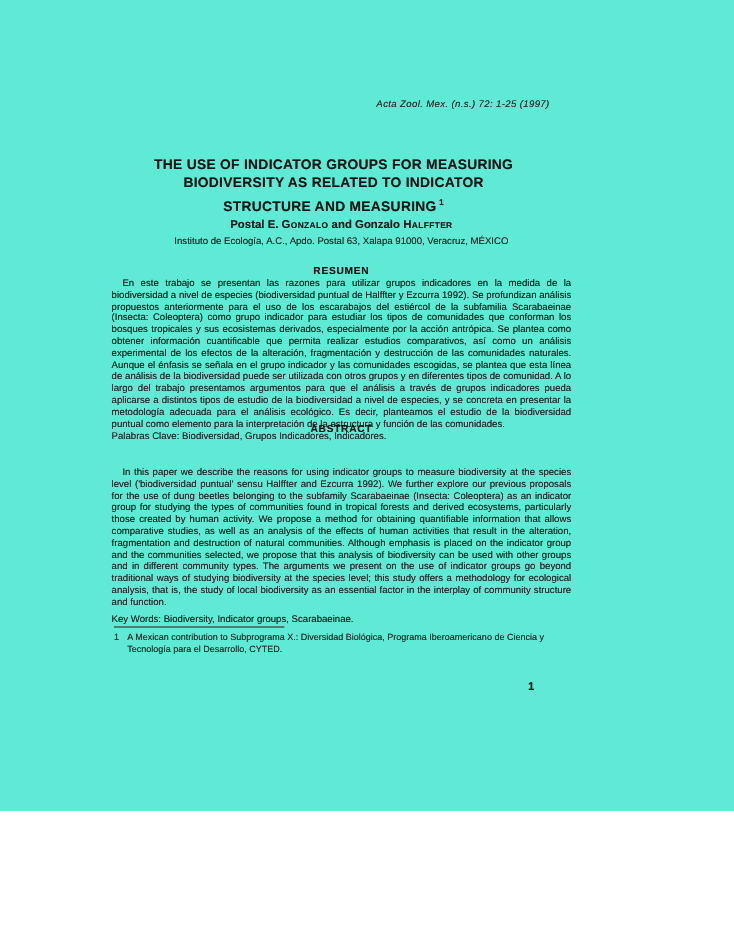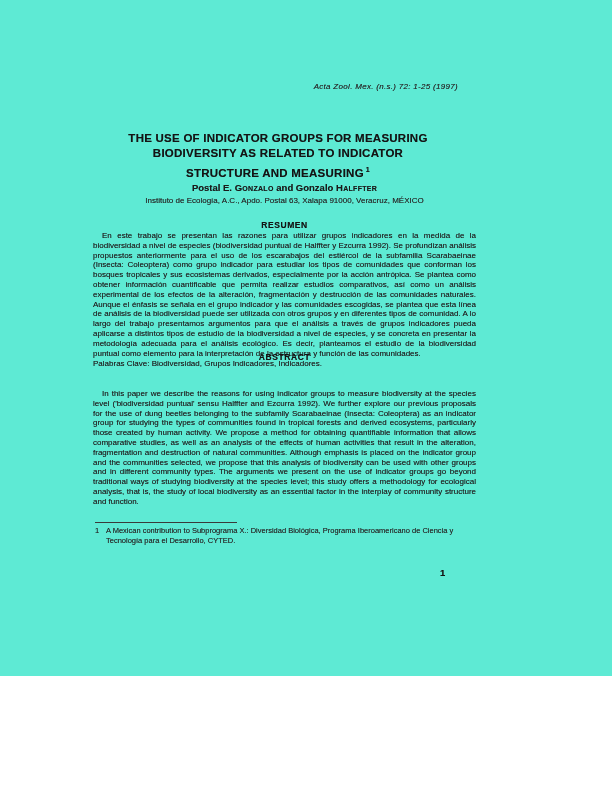--- a/index.html
+++ b/index.html
@@ -152,20 +152,21 @@
 
   <div class="body-block resumen-body">
     <div class="para">En este trabajo se presentan las razones para utilizar grupos indicadores en la medida de la biodiversidad a nivel de especies (biodiversidad puntual de Halffter y Ezcurra 1992). Se profundizan análisis propuestos anteriormente para el uso de los escarabajos del estiércol de la subfamilia Scarabaeinae (Insecta: Coleoptera) como grupo indicador para estudiar los tipos de comunidades que conforman los bosques tropicales y sus ecosistemas derivados, especialmente por la acción antrópica. Se plantea como obtener información cuantificable que permita realizar estudios comparativos, así como un análisis experimental de los efectos de la alteración, fragmentación y destrucción de las comunidades naturales. Aunque el énfasis se señala en el grupo indicador y las comunidades escogidas, se plantea que esta línea de análisis de la biodiversidad puede ser utilizada con otros grupos y en diferentes tipos de comunidad. A lo largo del trabajo presentamos argumentos para que el análisis a través de grupos indicadores pueda aplicarse a distintos tipos de estudio de la biodiversidad a nivel de especies, y se concreta en presentar la metodología adecuada para el análisis ecológico. Es decir, planteamos el estudio de la biodiversidad puntual como elemento para la interpretación de la estructura y función de las comunidades.</div>
     <div class="keywords-line"><span class="kw-label">Palabras Clave:</span><span> Biodiversidad, Grupos Indicadores, Indicadores.</span></div>
   </div>
 
   <div class="section-heading abstract-heading">ABSTRACT</div>
 
   <div class="body-block abstract-body">
     <div class="para">In this paper we describe the reasons for using indicator groups to measure biodiversity at the species level ('biodiversidad puntual' sensu Halffter and Ezcurra 1992). We further explore our previous proposals for the use of dung beetles belonging to the subfamily Scarabaeinae (Insecta: Coleoptera) as an indicator group for studying the types of communities found in tropical forests and derived ecosystems, particularly those created by human activity. We propose a method for obtaining quantifiable information that allows comparative studies, as well as an analysis of the effects of human activities that result in the alteration, fragmentation and destruction of natural communities. Although emphasis is placed on the indicator group and the communities selected, we propose that this analysis of biodiversity can be used with other groups and in different community types. The arguments we present on the use of indicator groups go beyond traditional ways of studying biodiversity at the species level; this study offers a methodology for ecological analysis, that is, the study of local biodiversity as an essential factor in the interplay of community structure and function.</div>
+    <div class="keywords-line"><span class="kw-label">Key Words:</span><span> Biodiversity, Indicator groups, Scarabaeinae.</span></div>
   </div>
 
   <div class="footnote-rule"></div>
 
   <div class="footnote">
     <span class="fn-marker">1</span>
     <span class="fn-text">A Mexican contribution to Subprograma X.: Diversidad Biológica, Programa Iberoamericano de Ciencia y Tecnología para el Desarrollo, CYTED.</span>
   </div>
 
   <div class="page-number">1</div>

